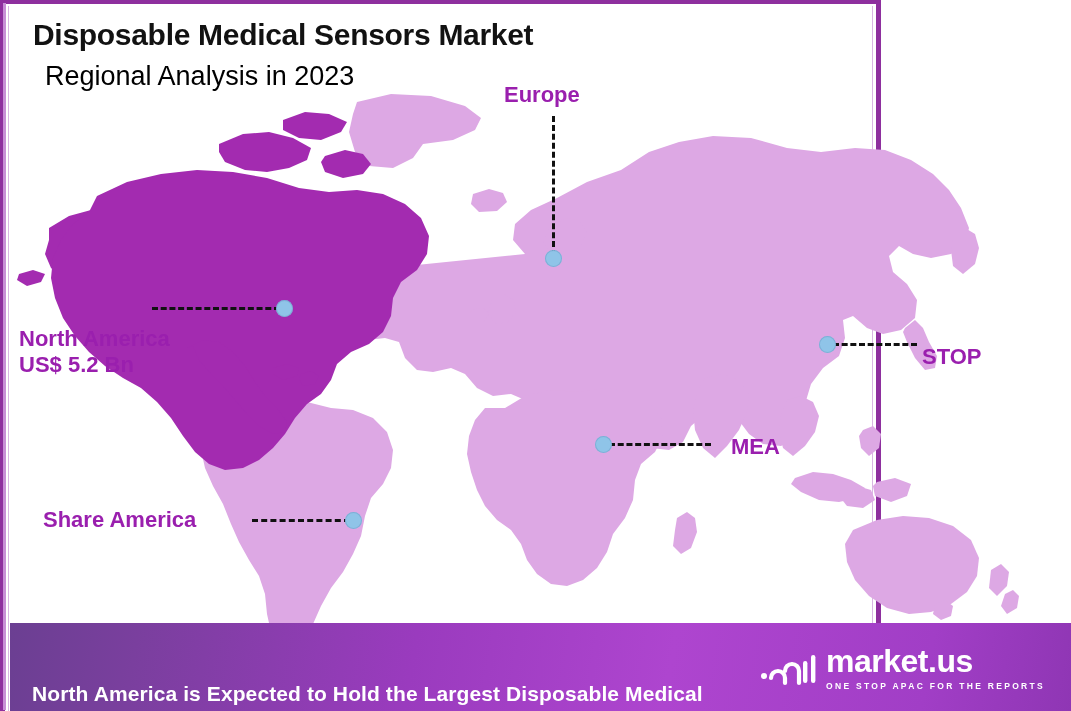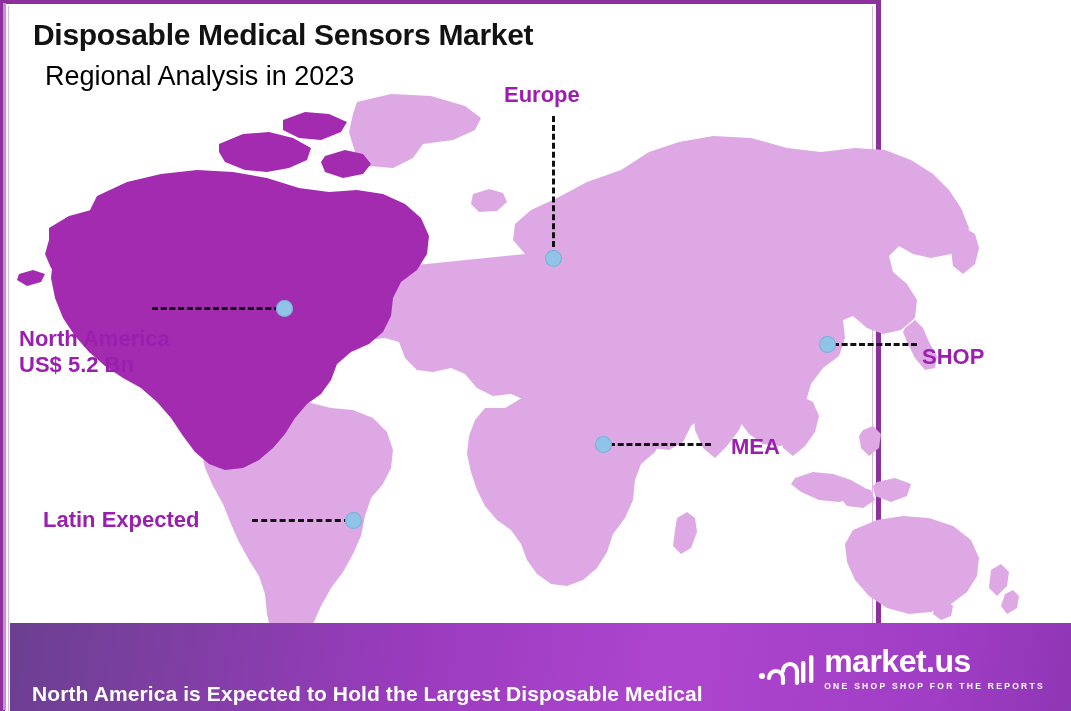--- a/index.html
+++ b/index.html
@@ -135,34 +135,34 @@
   <div class="dot na"></div>
   <div class="dot latam"></div>
   <div class="dot eu"></div>
   <div class="dot apac"></div>
   <div class="dot mea"></div>
 
   <div class="label na">
     <div>North America</div>
     <div>US$ 5.2 Bn</div>
   </div>
-  <div class="label latam">Latin Expected</div>
+  <div class="label latam">Share America</div>
   <div class="label europe">Europe</div>
-  <div class="label apac">SHOP</div>
+  <div class="label apac">STOP</div>
   <div class="label mea">MEA</div>
 
   <div class="banner">
     <div class="banner-text">North America is Expected to Hold the Largest Disposable Medical Sensors Market Share</div>
     <div class="logo">
       <svg class="logo-mark" viewBox="0 0 58 42">
         <circle cx="4" cy="29" r="3" fill="#fff"></circle>
         <path d="M11 31 a7 7 0 0 1 7 -7 a7 7 0 0 1 7 7 l0 5" fill="none" stroke="#fff" stroke-width="4.2" stroke-linecap="round"></path>
         <path d="M25 24 a7 7 0 0 1 7 -7 a7 7 0 0 1 7 7 l0 12" fill="none" stroke="#fff" stroke-width="4.2" stroke-linecap="round"></path>
         <rect x="43" y="14" width="4.4" height="22" rx="2.2" fill="#fff"></rect>
         <rect x="51" y="8" width="4.4" height="28" rx="2.2" fill="#fff"></rect>
       </svg>
       <div class="logo-text">
         <div class="logo-word">market.us</div>
-        <div class="logo-tag">ONE SHOP SHOP FOR THE REPORTS</div>
+        <div class="logo-tag">ONE STOP APAC FOR THE REPORTS</div>
       </div>
     </div>
   </div>
 </div>
 
 </body></html>

